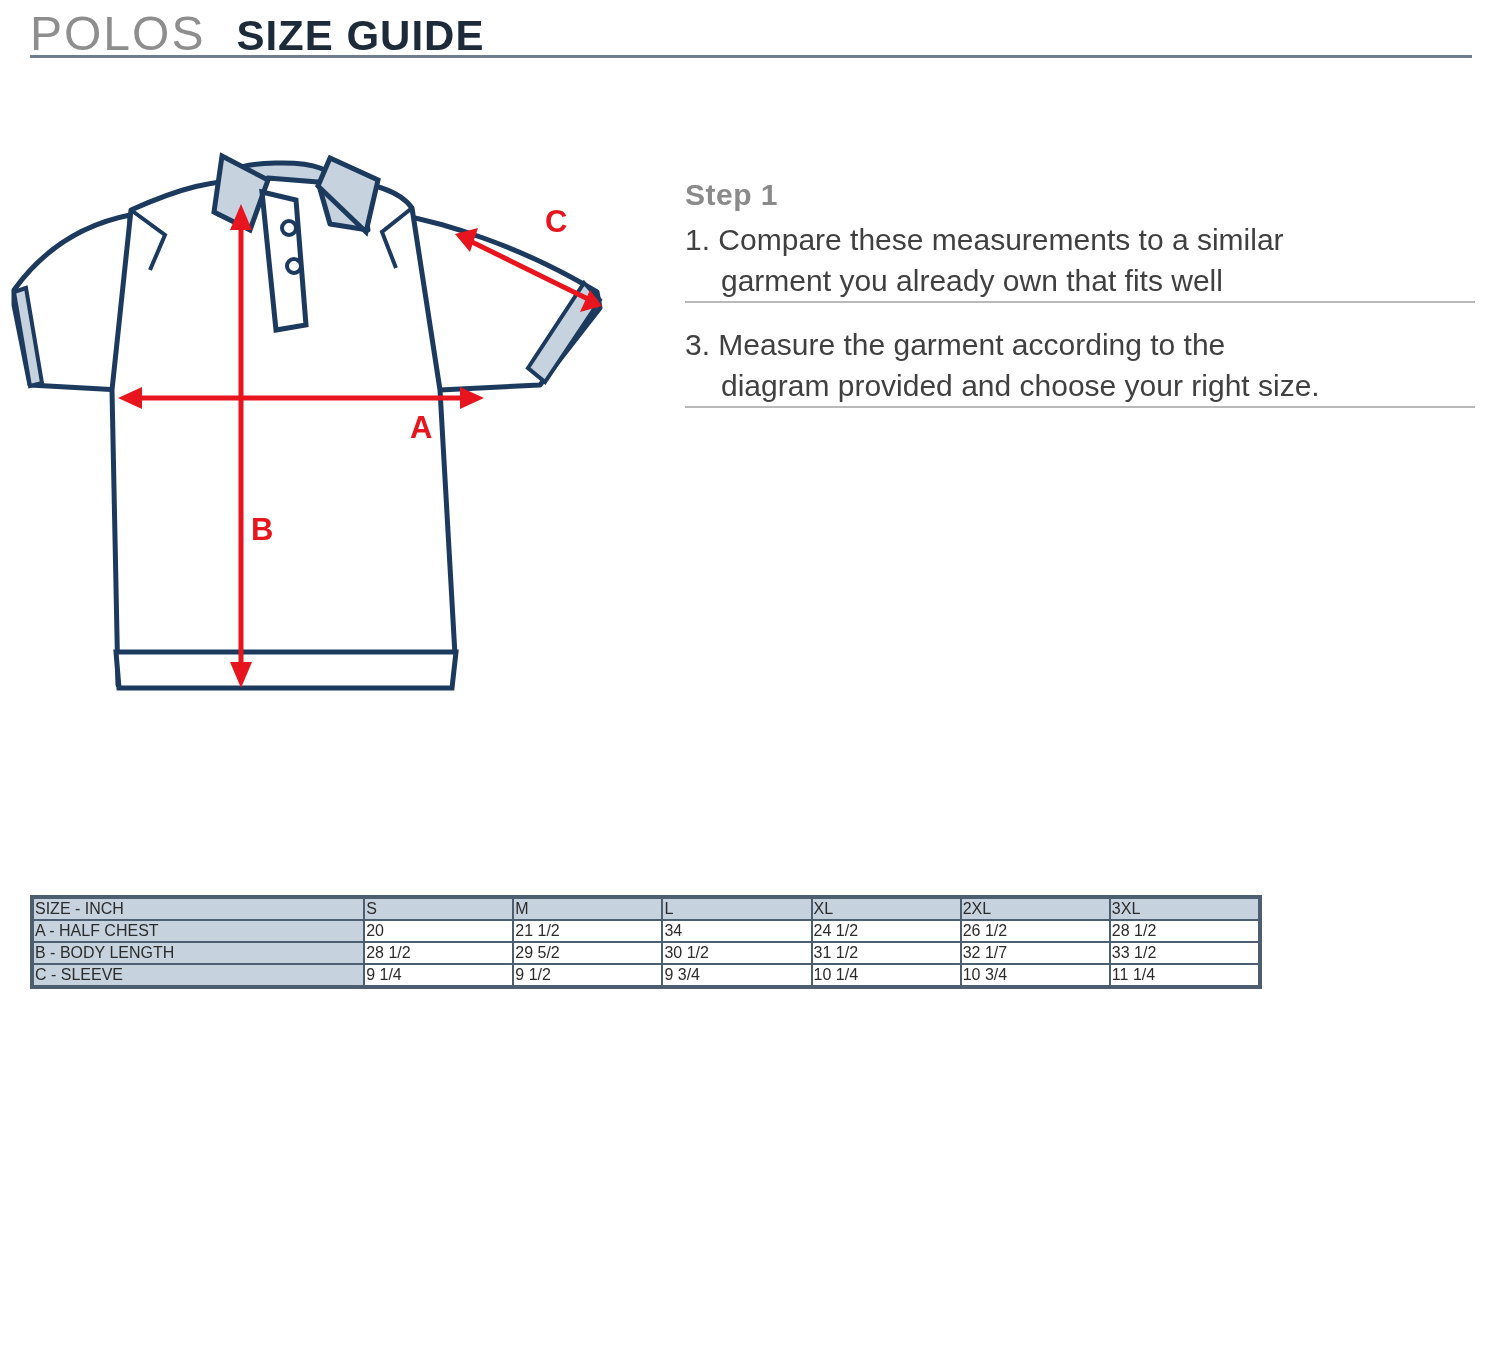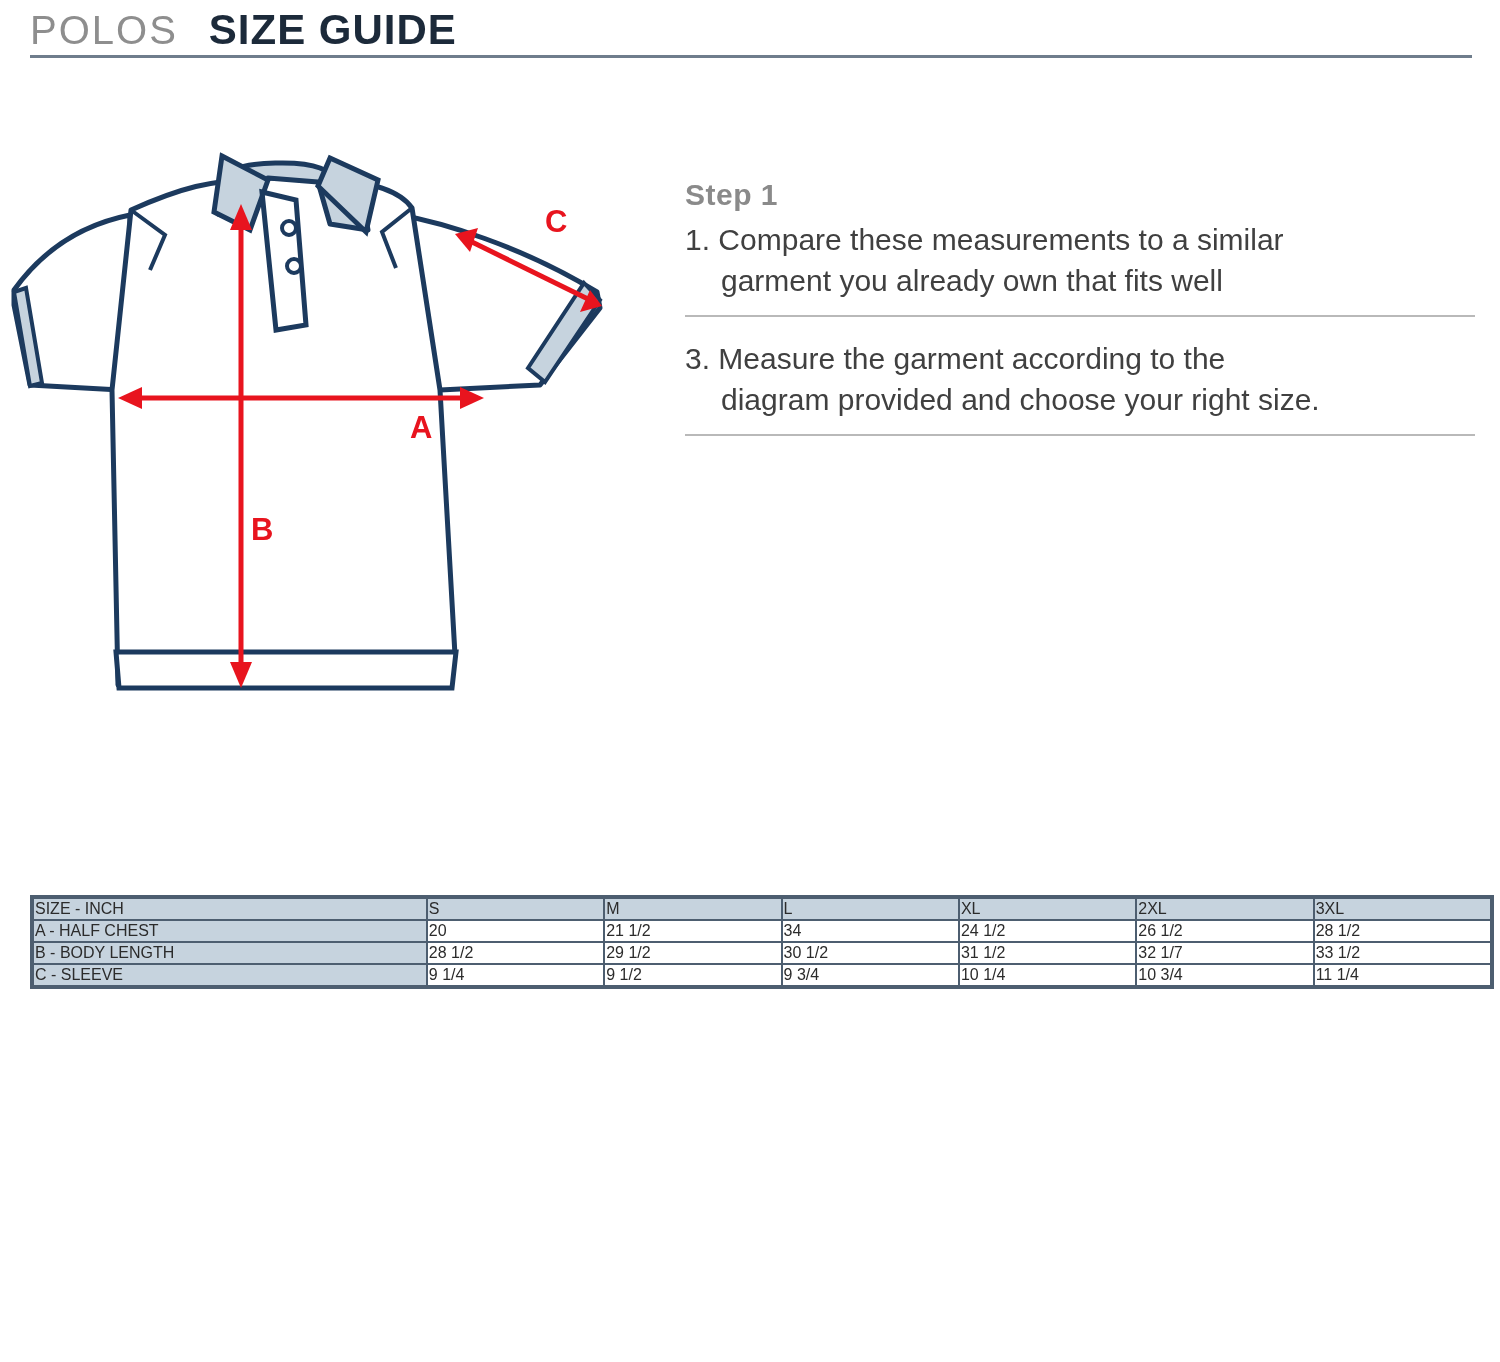--- a/index.html
+++ b/index.html
@@ -19,21 +19,21 @@
   
   .header {
     position: absolute;
     left: 30px;
     top: 6px;
     width: 1440px;
     display: flex;
     align-items: baseline;
   }
   .header-polos {
-    font-size: 40px;
+    font-size: 48px;
     letter-spacing: 2px;
     color: #8e8e8e;
     font-weight: 400;
   }
   .header-title {
     font-size: 42px;
     font-weight: 700;
     letter-spacing: 1px;
     color: #1c2a3a;
     margin-left: 31px;
@@ -57,21 +57,21 @@
   }
 
   
   .steps {
     position: absolute;
     left: 685px;
     top: 178px;
     width: 790px;
   }
   .step {
-    padding-bottom: 14px;
+    padding-bottom: 0;
     border-bottom: 2px solid #b9b9b9;
     margin-bottom: 22px;
   }
   .step:last-child { border-bottom: 2px solid #b9b9b9; }
   .step-title {
     font-size: 30px;
     color: #8a8a8a;
     font-weight: 700;
     margin-bottom: 8px;
     letter-spacing: 0.5px;
@@ -80,21 +80,21 @@
     font-size: 30px;
     color: #404040;
     line-height: 1.35;
     font-weight: 400;
   }
   .step-text .indent { display: block; padding-left: 36px; }
   .table-wrap {
     position: absolute;
     left: 30px;
     top: 895px;
-    width: 1464px;
+    width: 1232px;
     border: 2px solid #4d5e70;
     box-sizing: border-box;
   }
   .table-wrap table { width: 100%; border-collapse: collapse; table-layout: fixed; }
   .table-wrap td { border: 2px solid #4d5e70; }
   .table-wrap td.rowhead { background: #c6d3de; border-right: 2px solid #4d5e70; }
   .table-wrap td.colhead { background: #c6d3de; }
 </style>
 </head>
 <body>
@@ -199,21 +199,21 @@
         <td class="val">20</td>
         <td class="val">21 1/2</td>
         <td class="val">34</td>
         <td class="val">24 1/2</td>
         <td class="val">26 1/2</td>
         <td class="val">28 1/2</td>
       </tr>
       <tr>
         <td class="rowhead">B - BODY LENGTH</td>
         <td class="val">28 1/2</td>
-        <td class="val">29 1/2</td>
+        <td class="val">29 5/2</td>
         <td class="val">30 1/2</td>
         <td class="val">31 1/2</td>
         <td class="val">32 1/7</td>
         <td class="val">33 1/2</td>
       </tr>
       <tr>
         <td class="rowhead">C - SLEEVE</td>
         <td class="val">9 1/4</td>
         <td class="val">9 1/2</td>
         <td class="val">9 3/4</td>

